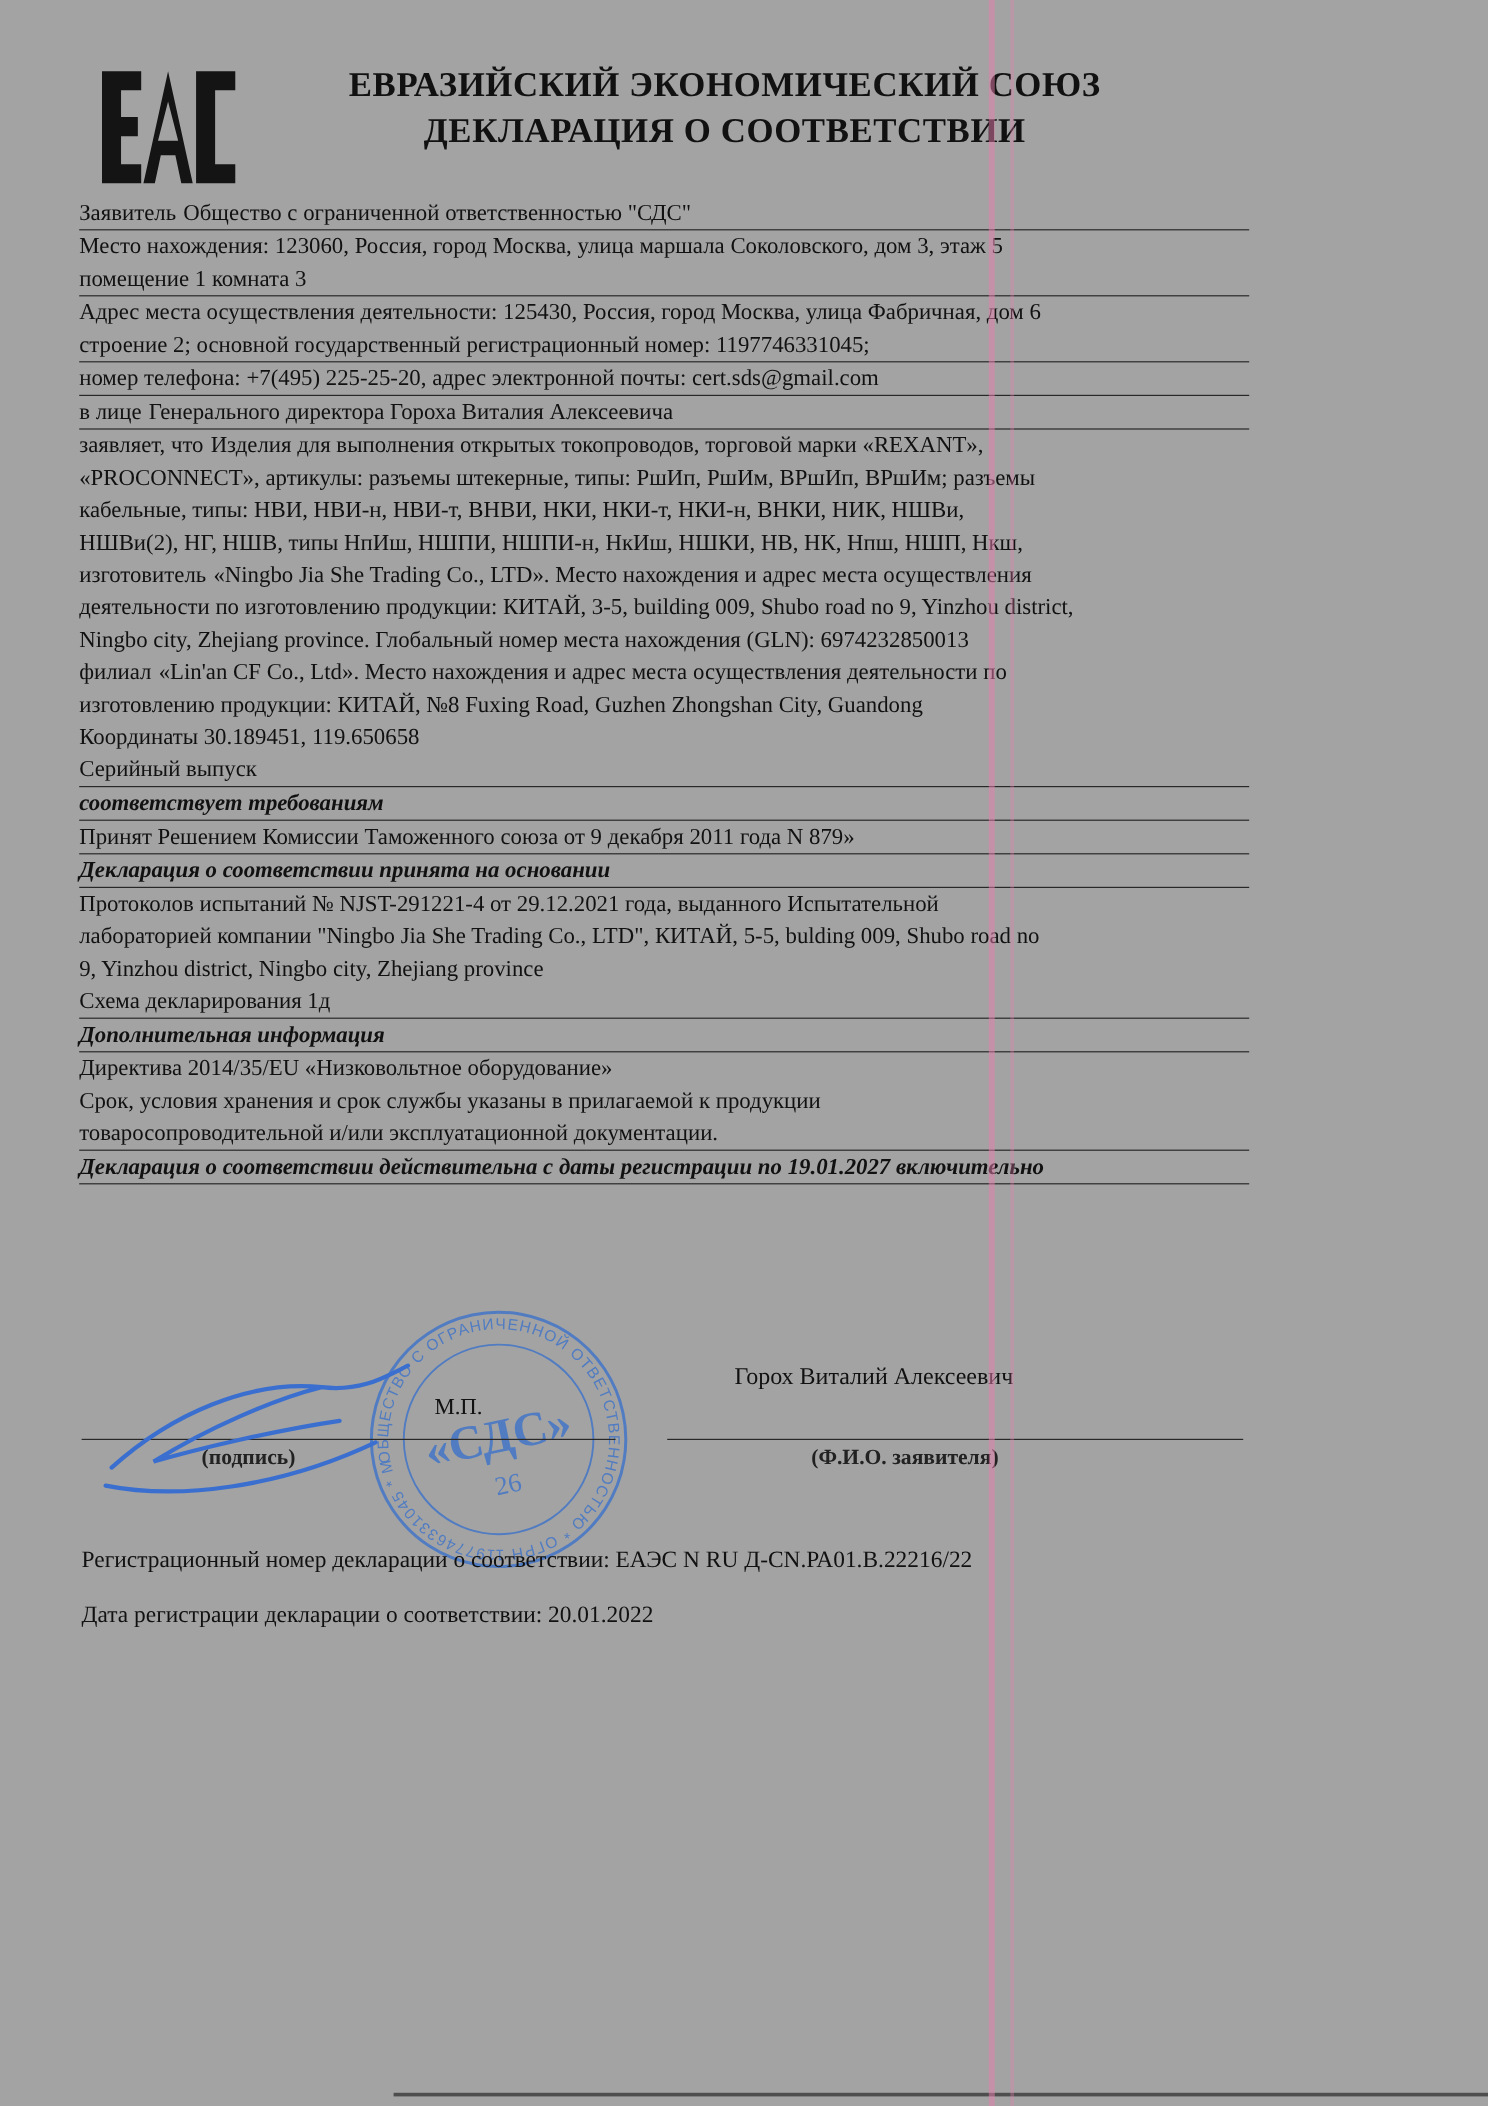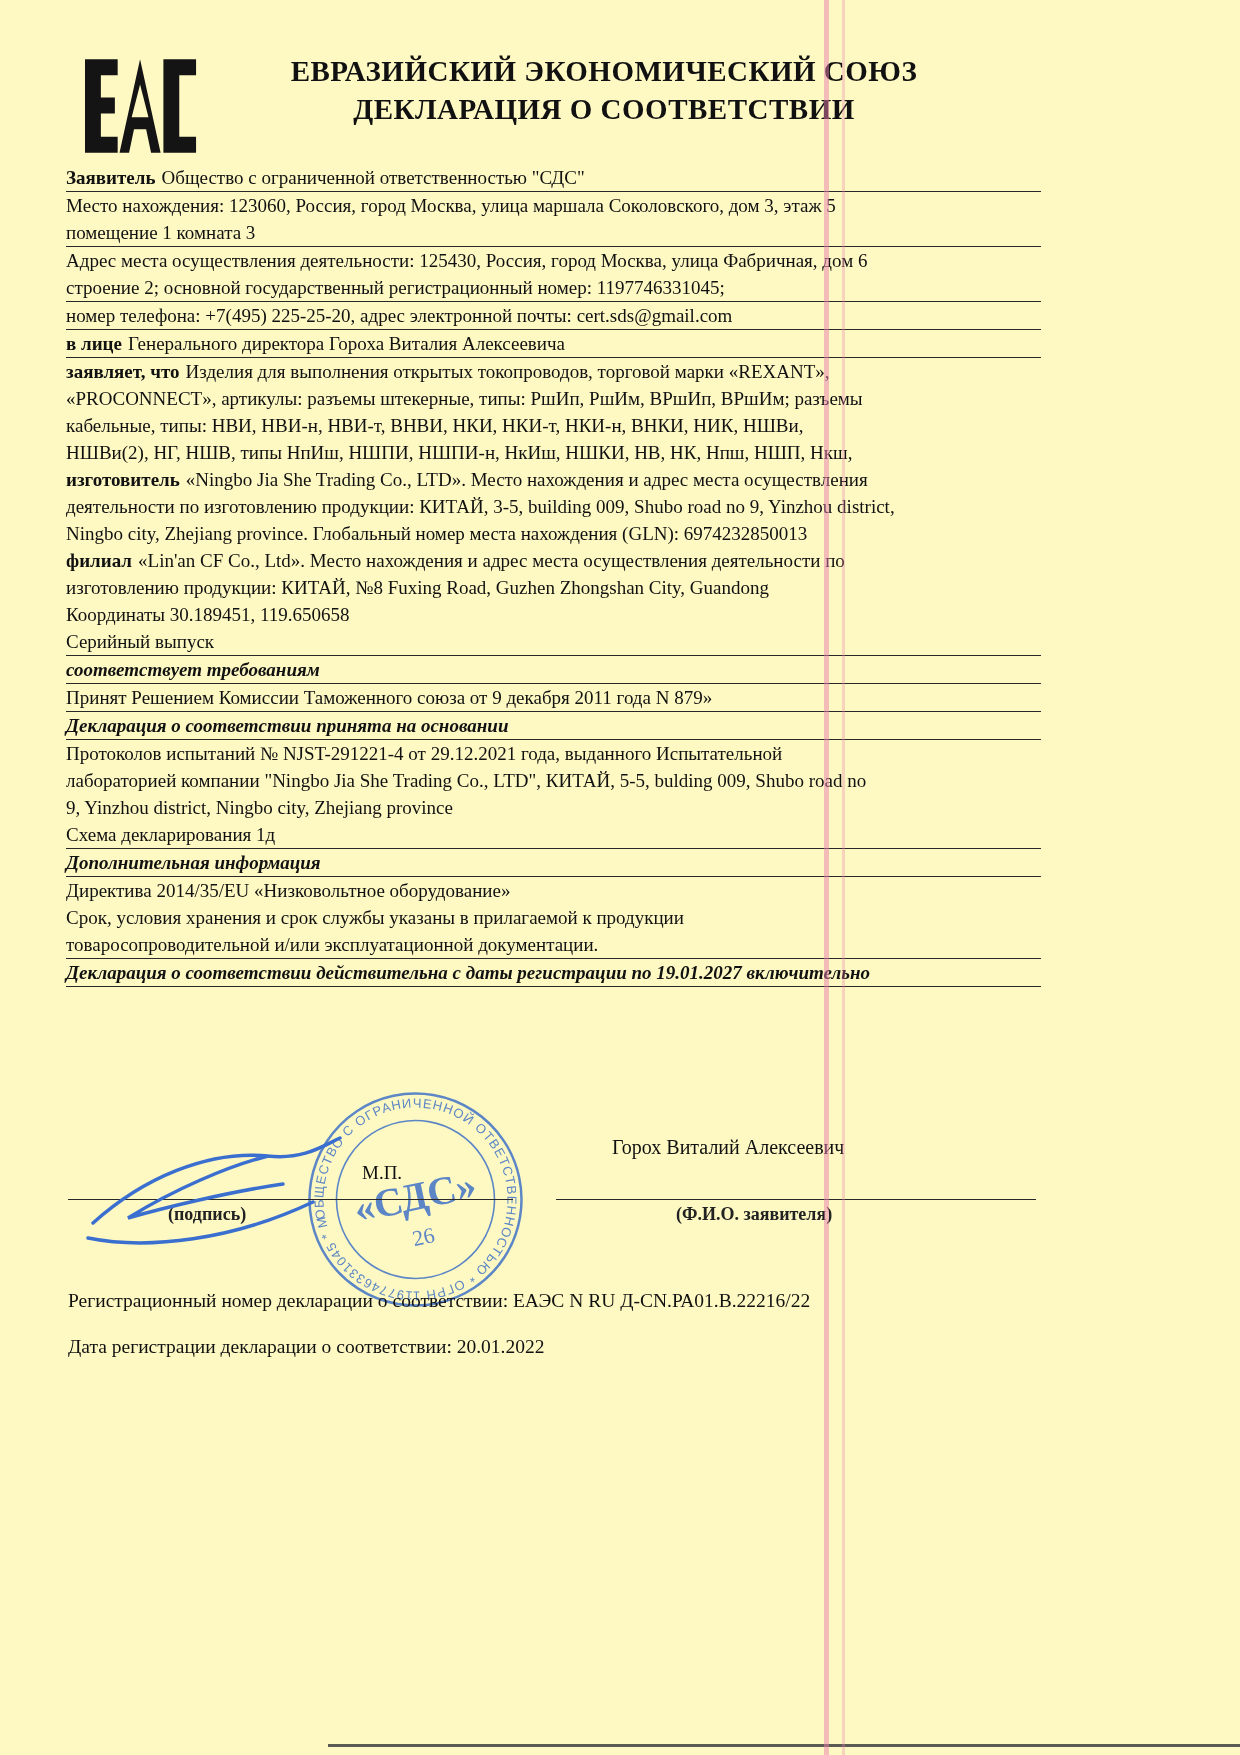--- a/index.html
+++ b/index.html
@@ -1,21 +1,21 @@
 <!DOCTYPE html>
 <html><head>
 <meta charset="utf-8">
 <style>
   html, body { margin: 0; padding: 0; background: #888; }
   .page {
     position: relative;
     width: 1240px;
     height: 1755px;
     margin: 0 auto;
-    background: #fef9c3;
+    background: #a3a3a3;
     font-family: "Liberation Serif", "DejaVu Serif", serif;
     color: #111;
     overflow: hidden;
   }
   
   .stripe { position: absolute; top: 0; height: 1755px; pointer-events: none; z-index: 60; }
   .stripe1 { left: 824px; width: 5px; background: rgba(232,127,174,0.50); }
   .stripe2 { left: 842px; width: 3px; background: rgba(232,127,174,0.32); }
   .bottom-line { position: absolute; left: 328px; top: 1744px; width: 912px; height: 3px; background: #3f3f3f; opacity: .85; }
 
@@ -26,21 +26,21 @@
     text-align: center; font-weight: bold; font-size: 29px; line-height: 38px; letter-spacing: .5px;
   }
 
   .content {
     position: absolute; left: 66px; top: 164px; width: 975px;
     font-size: 19px; line-height: 27px;
   }
   .line { min-height: 27px; }
   .u { border-bottom: 1.5px solid #282828; }
   .b { font-weight: bold; font-style: italic; }
-  .lbl { font-weight: bold; padding-right: 6px; }
+  .lbl { font-weight: normal; padding-right: 6px; }
 
   
   .stamp { position: absolute; left: 298px; top: 1082px; width: 235px; height: 235px; opacity: .88; }
   .signature { position: absolute; left: 78px; top: 1128px; width: 275px; height: 135px; z-index: 5; }
   .mp { position: absolute; left: 362px; top: 1162px; font-size: 19px; z-index: 6; }
   .hline { position: absolute; height: 0; border-top: 1.5px solid #282828; }
   .hline-left { left: 68px; top: 1199px; width: 445px; }
   .hline-right { left: 556px; top: 1199px; width: 480px; }
   .caption { position: absolute; font-size: 18px; color: #222; font-weight: bold; }
   .cap-sign { left: 168px; top: 1204px; }

